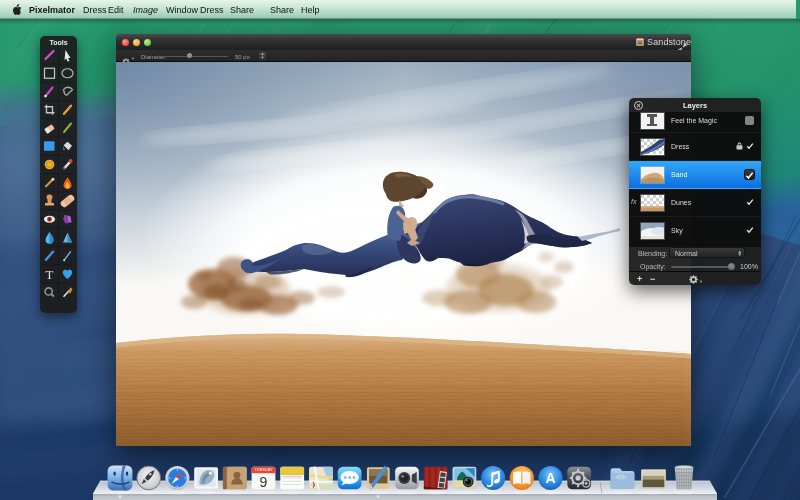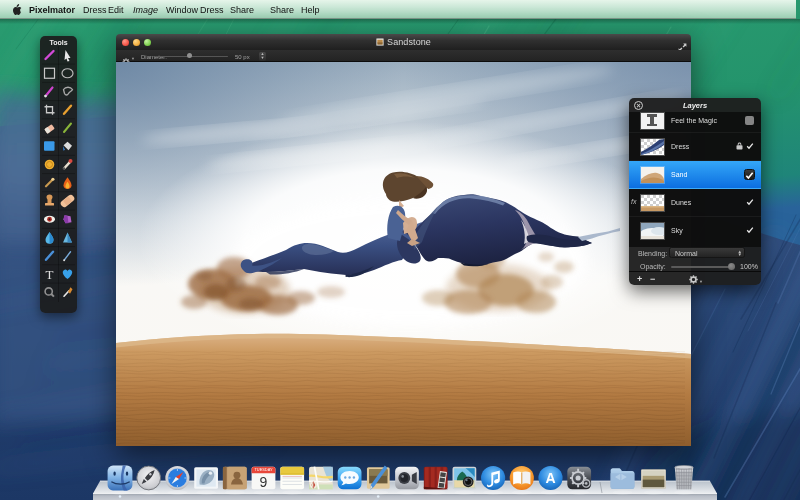--- a/index.html
+++ b/index.html
@@ -12,21 +12,21 @@
  color:#111;font-size:9px;}
 #menubar .mi{position:absolute;top:4.5px;}
 #menubar svg{display:block;}
 
 #win{position:absolute;left:116px;top:34px;width:575px;height:412px;border-radius:4px 4px 0 0;
  box-shadow:0 10px 30px rgba(0,0,0,0.55);}
 #titlebar{position:absolute;left:0;top:0;width:575px;height:16px;border-radius:4px 4px 0 0;
  background:linear-gradient(#4a4a4a,#303030 40%,#1f1f1f);}
 #toolbar{position:absolute;left:0;top:16px;width:575px;height:12px;
  background:linear-gradient(#2e2e2e,#232323);border-bottom:1px solid #0c0c0c;}
-#title{position:absolute;left:0;top:3px;width:575px;text-align:center;color:#d8d8d8;font-size:9px;letter-spacing:0.1px;}
+#title{position:absolute;left:0;top:3px;width:575px;text-align:right;color:#d8d8d8;font-size:9px;letter-spacing:0.1px;}
 .tl{position:absolute;top:4.5px;width:7px;height:7px;border-radius:50%;}
 #content{position:absolute;left:0;top:28px;width:575px;height:384px;overflow:hidden;background:#eef0f1;}
 
 #tools{position:absolute;left:40px;top:36px;width:37px;height:277px;background:rgba(28,28,28,0.93);
  border-radius:5px;box-shadow:0 4px 12px rgba(0,0,0,0.5);}
 #tools .tt{color:#eee;font-size:7px;font-weight:bold;text-align:center;padding-top:3px;}
 
 #layers{position:absolute;left:629px;top:98px;width:132px;height:187px;background:rgba(30,30,30,0.96);
  border-radius:5px;box-shadow:0 6px 18px rgba(0,0,0,0.6);color:#ddd;font-size:7px;}
 
@@ -464,21 +464,21 @@
         </g>
 <g transform="translate(27.5,246.25)">
           <line x1="-3.5" y1="4" x2="1.5" y2="-1.5" stroke="#e8e8e8" stroke-width="1.6" stroke-linecap="round"></line>
           <path d="M0.5,-0.5 L3,-5 L5,-3 L2.5,1.5 Z" fill="#d88a30"></path>
         </g>
 </svg>
 </div>
 
 <div id="layers">
  <div style="position:relative;height:14px;">
-  <div style="position:absolute;left:0;top:0;width:100%;text-align:center;font-size:7.5px;font-weight:bold;color:#eee;padding-top:3px;font-style:italic;">Layers</div>
+  <div style="position:absolute;left:0;top:0;width:100%;text-align:center;font-size:7.5px;font-weight:bold;color:#eee;padding-top:3px;">Layers</div>
   <div style="position:absolute;left:5px;top:2.5px;width:9px;height:9px;border:1px solid #ccc;border-radius:50%;color:#ccc;font-size:7px;line-height:8px;text-align:center;font-weight:bold;">×</div>
  </div>
  <div style="position:absolute;left:0;top:14px;width:132px;height:135px;background:rgba(8,8,8,0.72);overflow:hidden;">
   <div class="lrow" style="top:0px;height:21px;">
    <div class="lthumb" style="top:1px;background:#f2f2f2;">
             <div style="position:absolute;left:9px;top:1px;width:4px;height:12px;background:#555;"></div>
             <div style="position:absolute;left:6px;top:1px;width:10px;height:2.5px;background:#555;"></div>
             <div style="position:absolute;left:6px;top:10.5px;width:10px;height:2.5px;background:#555;"></div>
           </div>
    <div class="lname" style="top:5px;">Feel the Magic</div>

